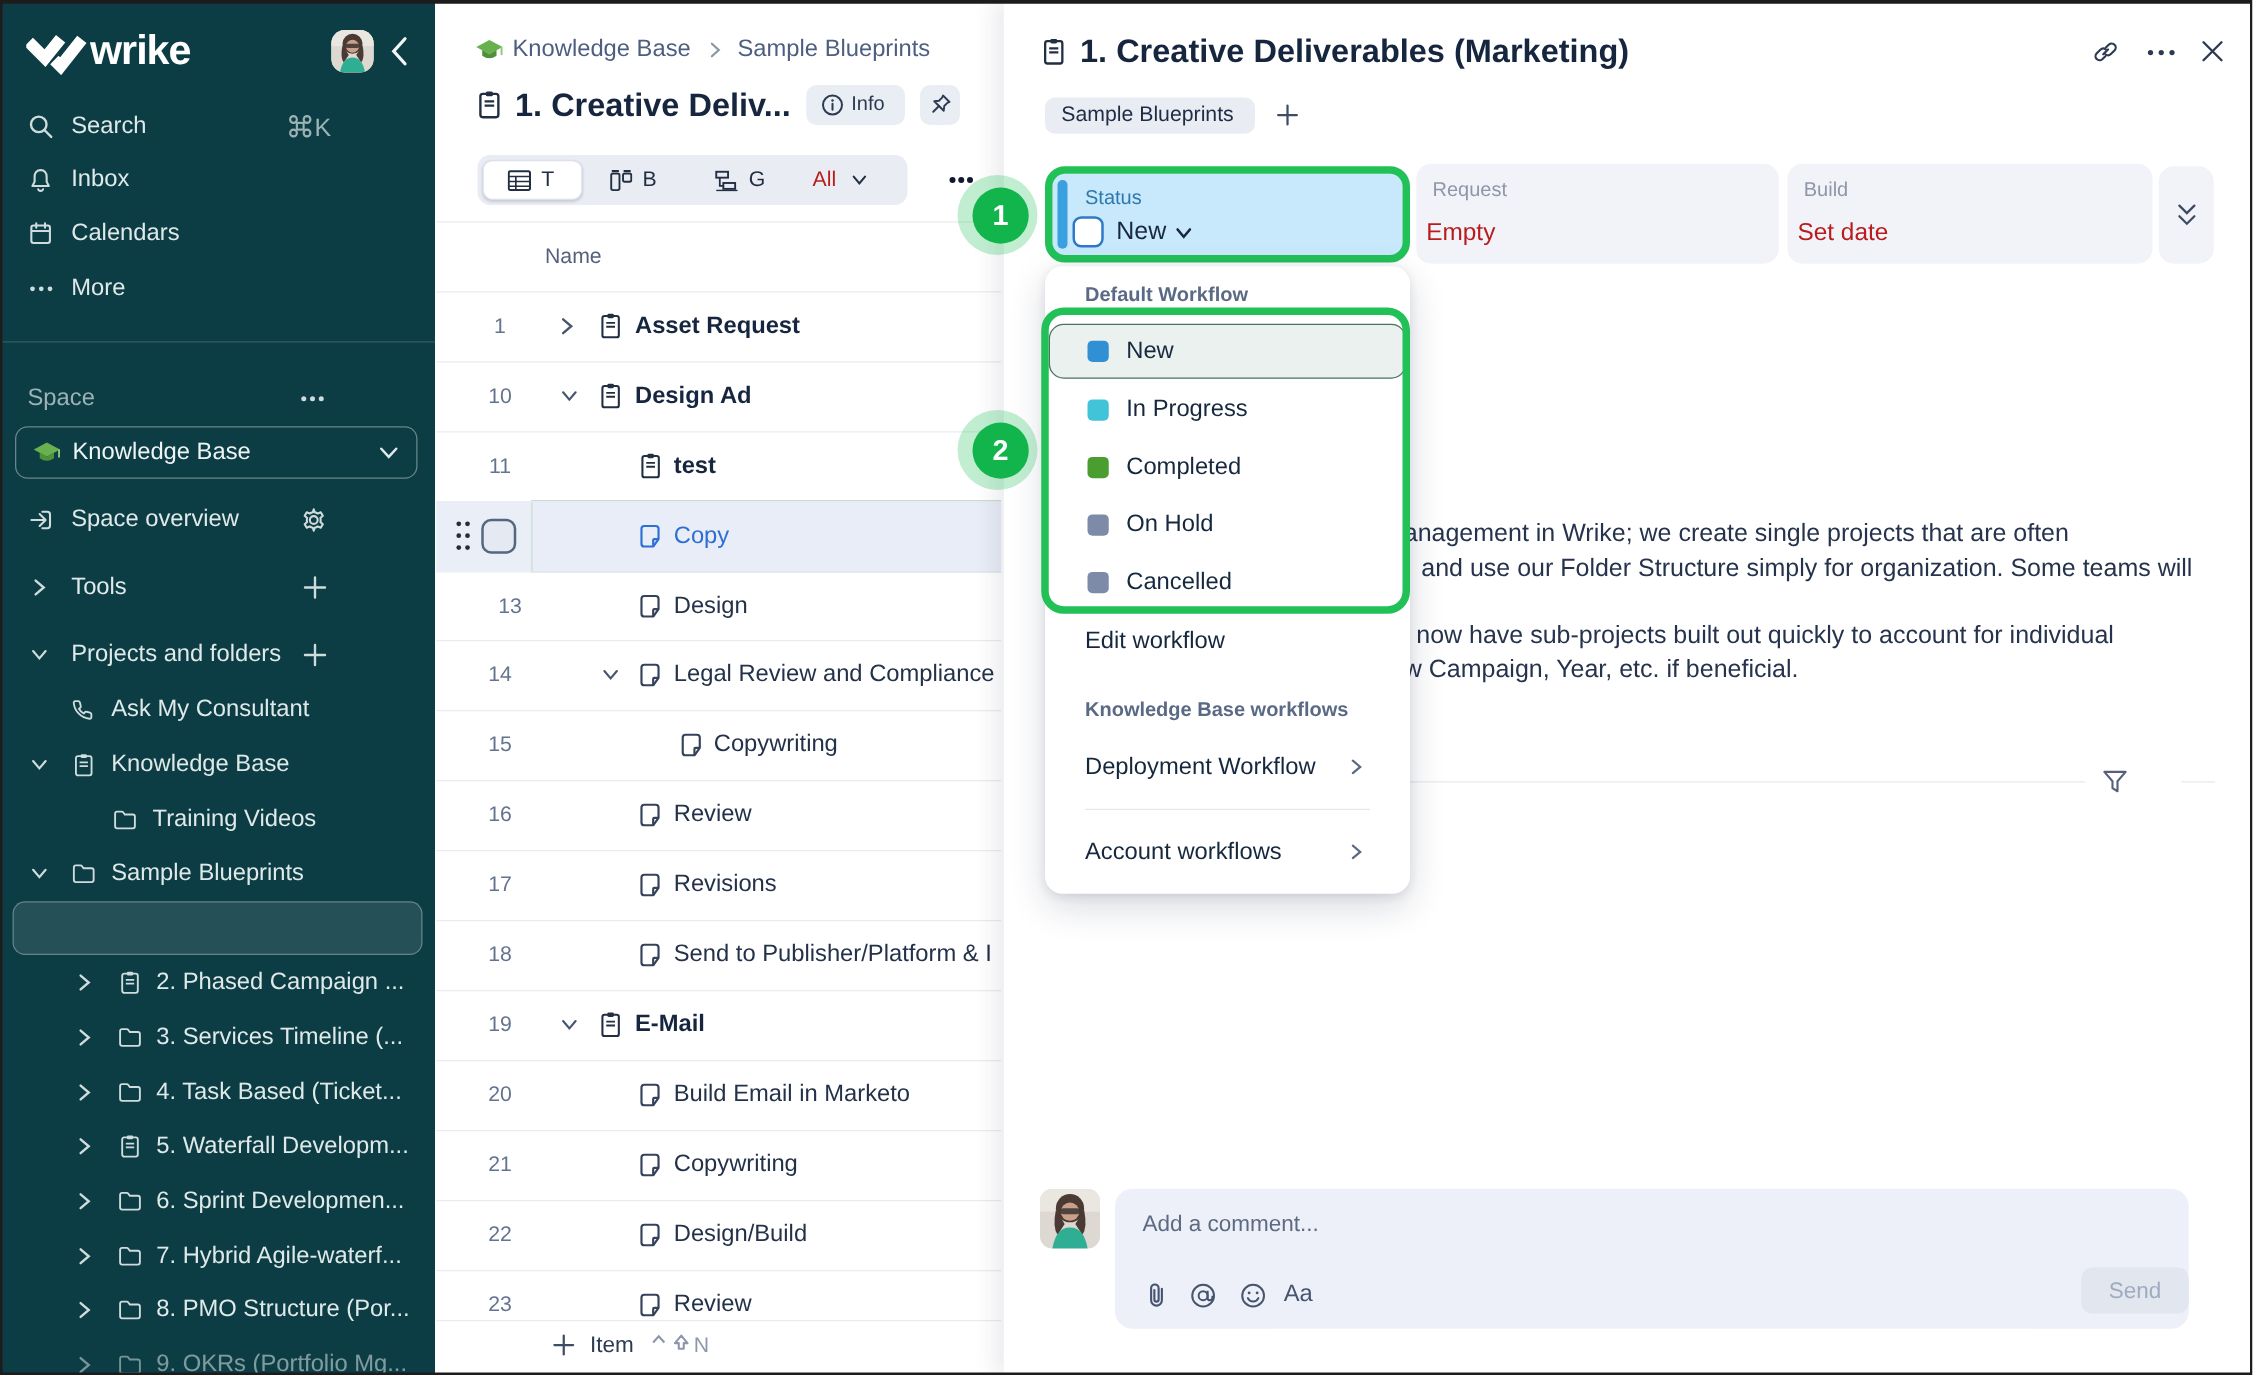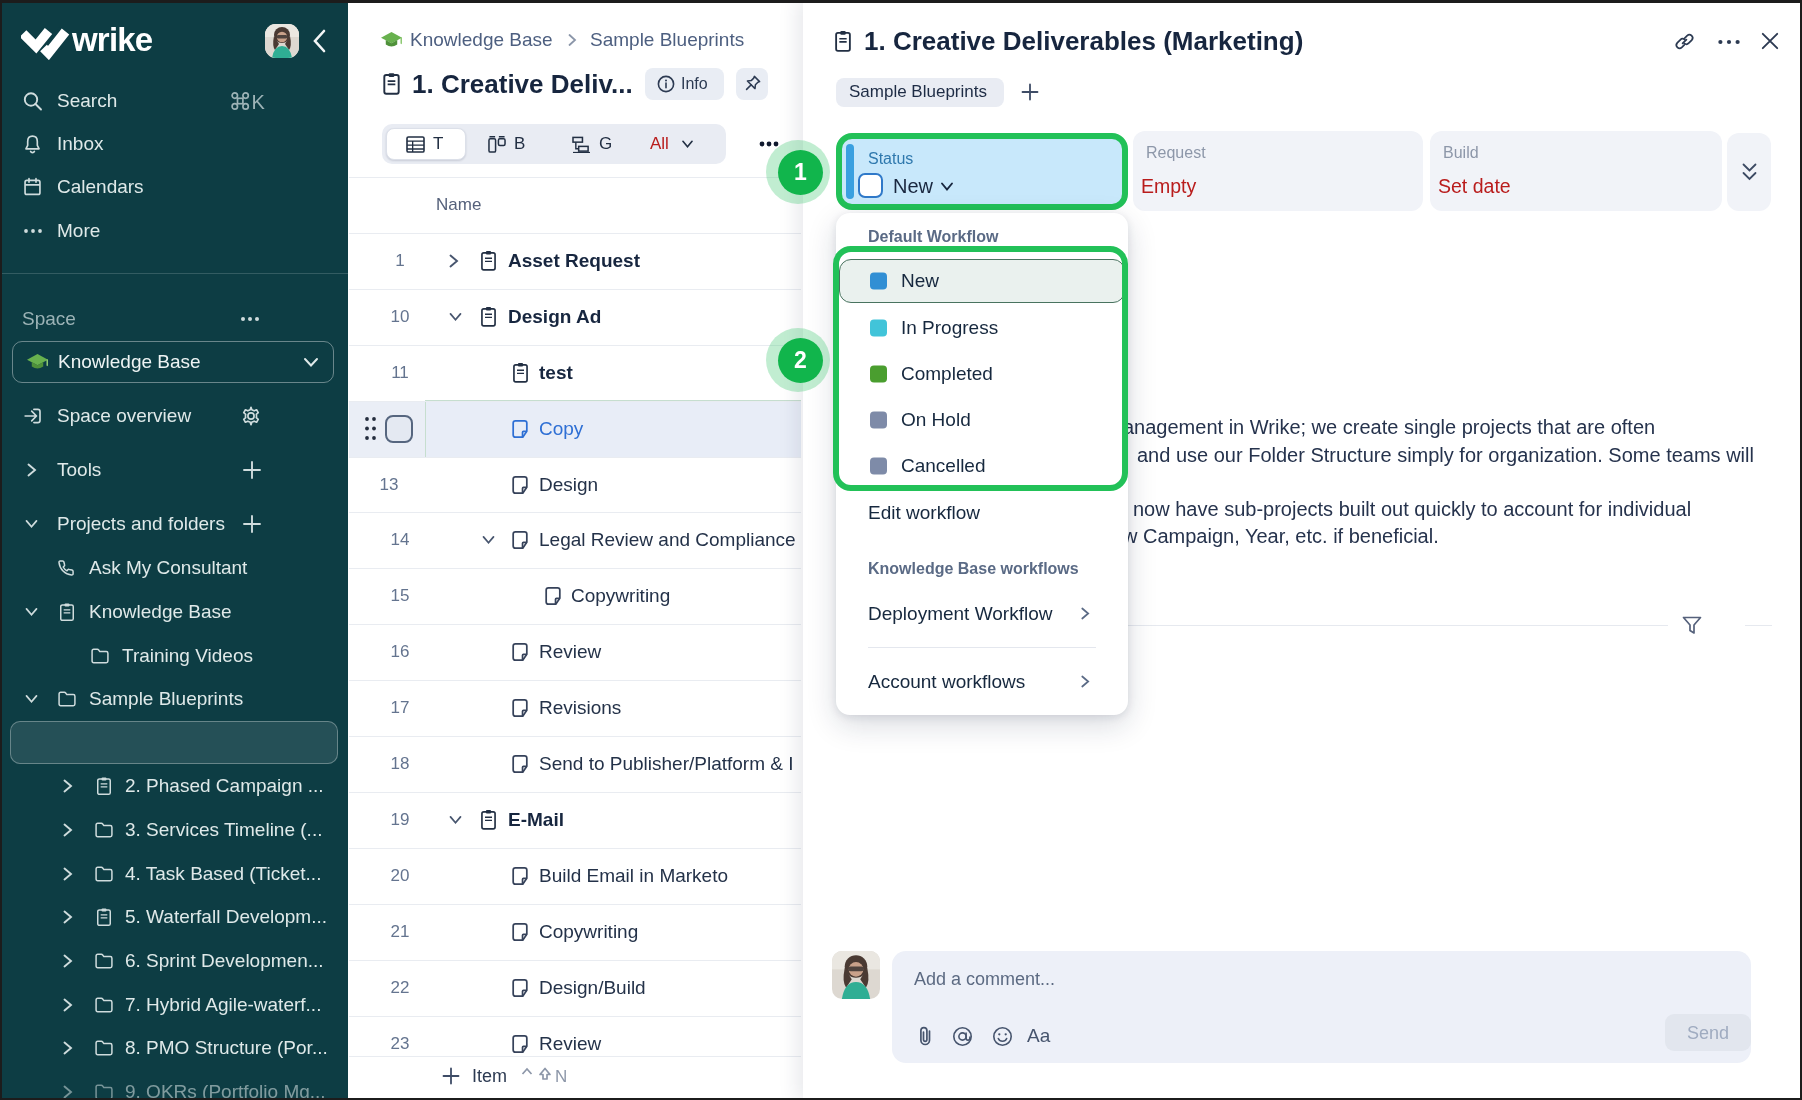--- a/index.html
+++ b/index.html
@@ -384,21 +384,21 @@
         <path d="M8 10.5 L16 10.5 M8 14 L16 14" stroke="#222f43" stroke-width="1.7"></path>
       </svg>
   <div class="tname tbold" style="left:191px;top:373px">test</div>
   <div class="rowline" style="top:401px"></div>
   <svg class="ricon" style="left:162px;top:417.65px" width="20" height="22" viewBox="0 0 22 24">
         <path d="M3.5 5.5 Q3.5 3 6 3 L16 3 Q18.5 3 18.5 5.5 L18.5 14.5 L14 21 L6 21 Q3.5 21 3.5 18.5 Z" stroke="#2e6fd4" stroke-width="1.9" fill="none" stroke-linejoin="round"></path>
         <path d="M18.5 14.5 L14.8 14.5 Q13.8 14.5 13.8 15.5 L13.8 21" stroke="#2e6fd4" stroke-width="1.9" fill="none"></path>
       </svg>
   <div class="tname" style="left:191px;top:429px;color:#2e6fd4">Copy</div>
   <div class="rowline" style="top:457px"></div>
-  <div class="num" style="left:21px;top:485px">13</div>
+  <div class="num" style="left:40px;top:485px">13</div>
   <svg class="ricon" style="left:162px;top:473.55px" width="20" height="22" viewBox="0 0 22 24">
         <path d="M3.5 5.5 Q3.5 3 6 3 L16 3 Q18.5 3 18.5 5.5 L18.5 14.5 L14 21 L6 21 Q3.5 21 3.5 18.5 Z" stroke="#36425a" stroke-width="1.9" fill="none" stroke-linejoin="round"></path>
         <path d="M18.5 14.5 L14.8 14.5 Q13.8 14.5 13.8 15.5 L13.8 21" stroke="#36425a" stroke-width="1.9" fill="none"></path>
       </svg>
   <div class="tname" style="left:191px;top:485px">Design</div>
   <div class="rowline" style="top:512px"></div>
   <div class="num" style="left:32px;top:540px">14</div>
   <svg class="ricon" style="left:133px;top:535.45px" width="15" height="10" viewBox="0 0 16 11">
         <path d="M2.5 2 L8 8.5 L13.5 2" stroke="#47556e" stroke-width="1.9" fill="none" stroke-linecap="round"></path>
       </svg>

